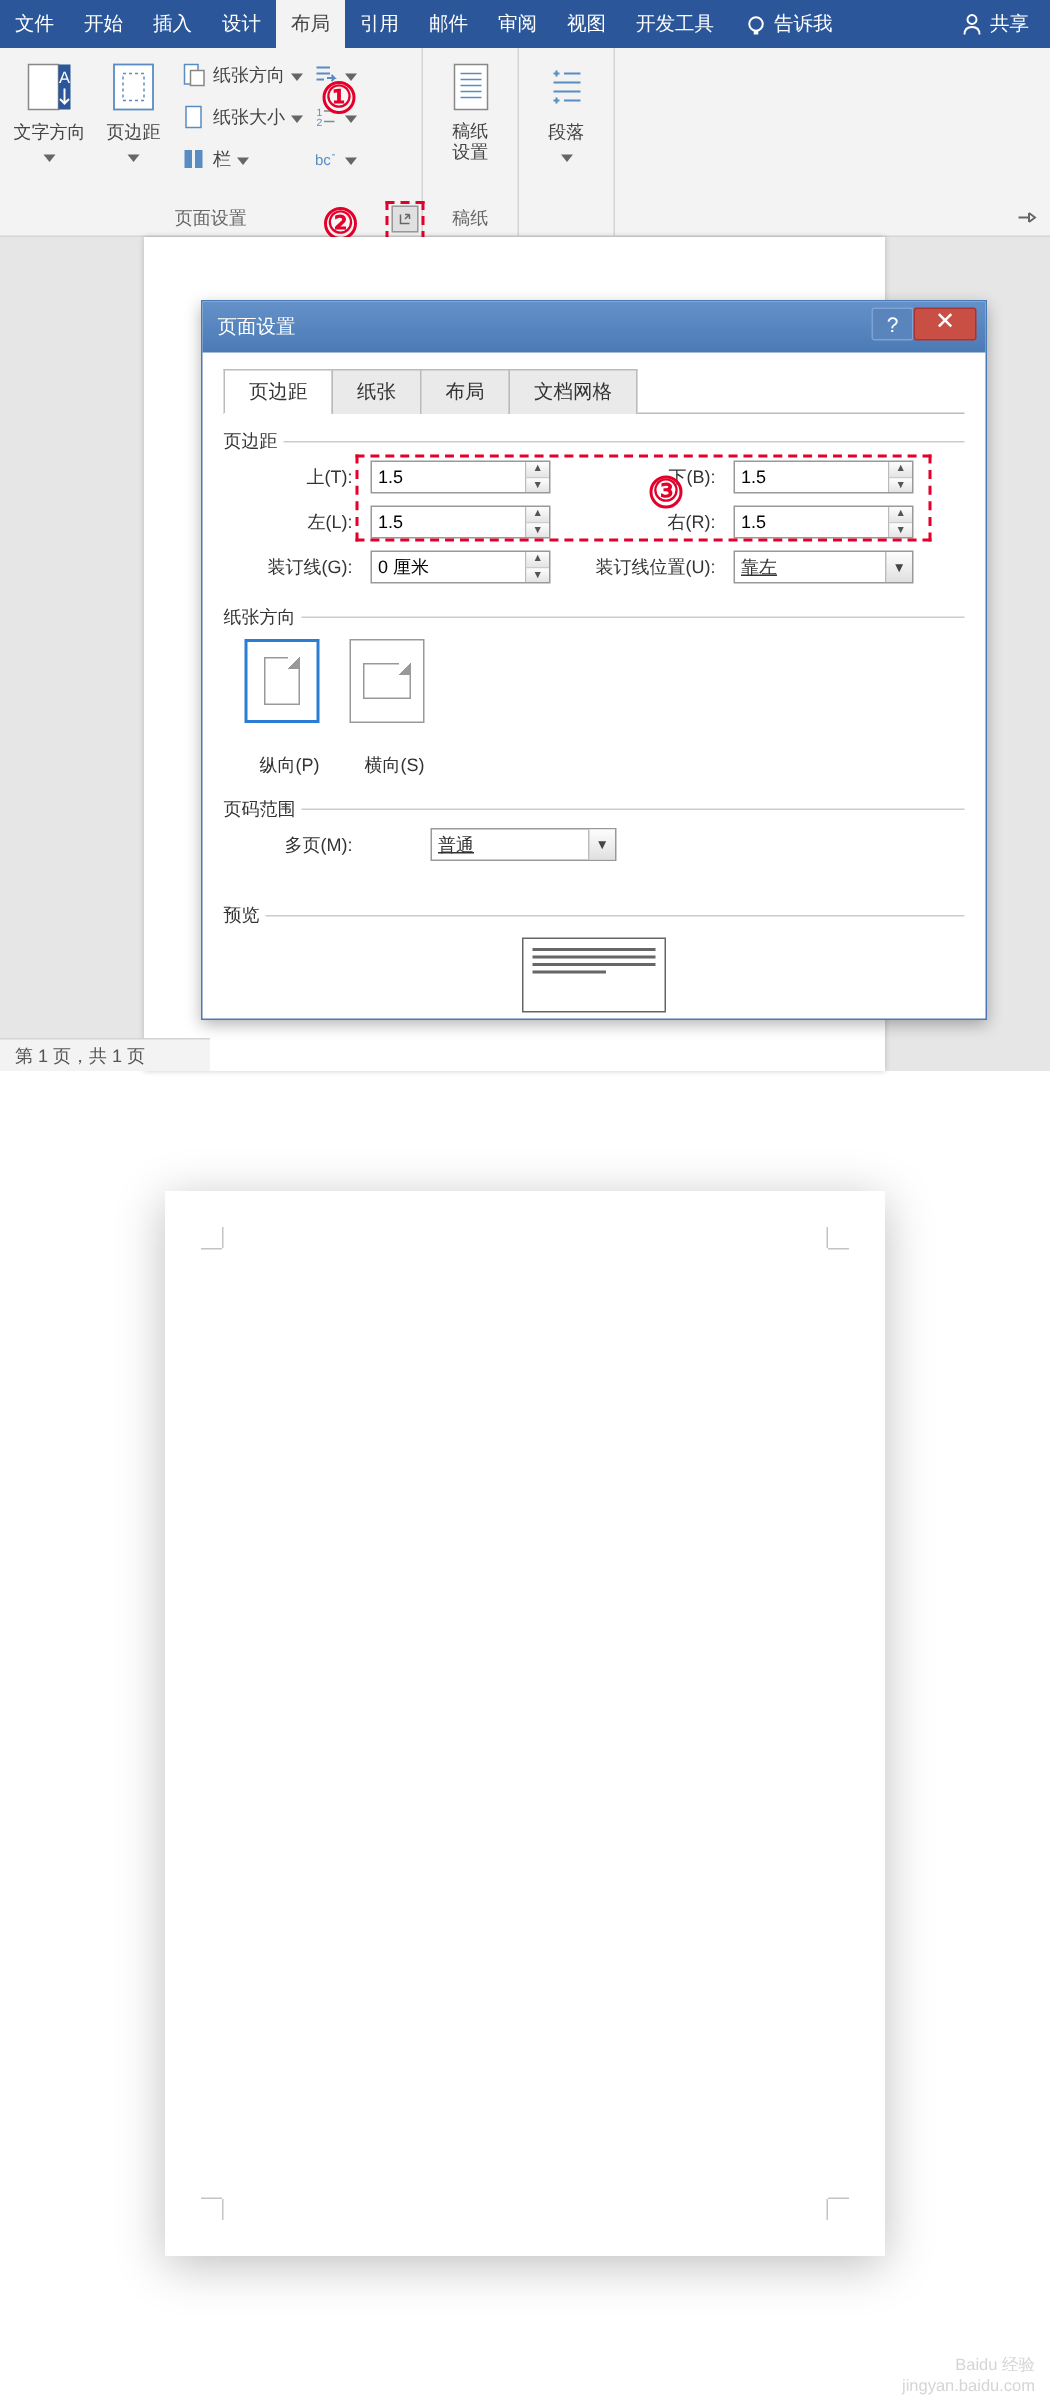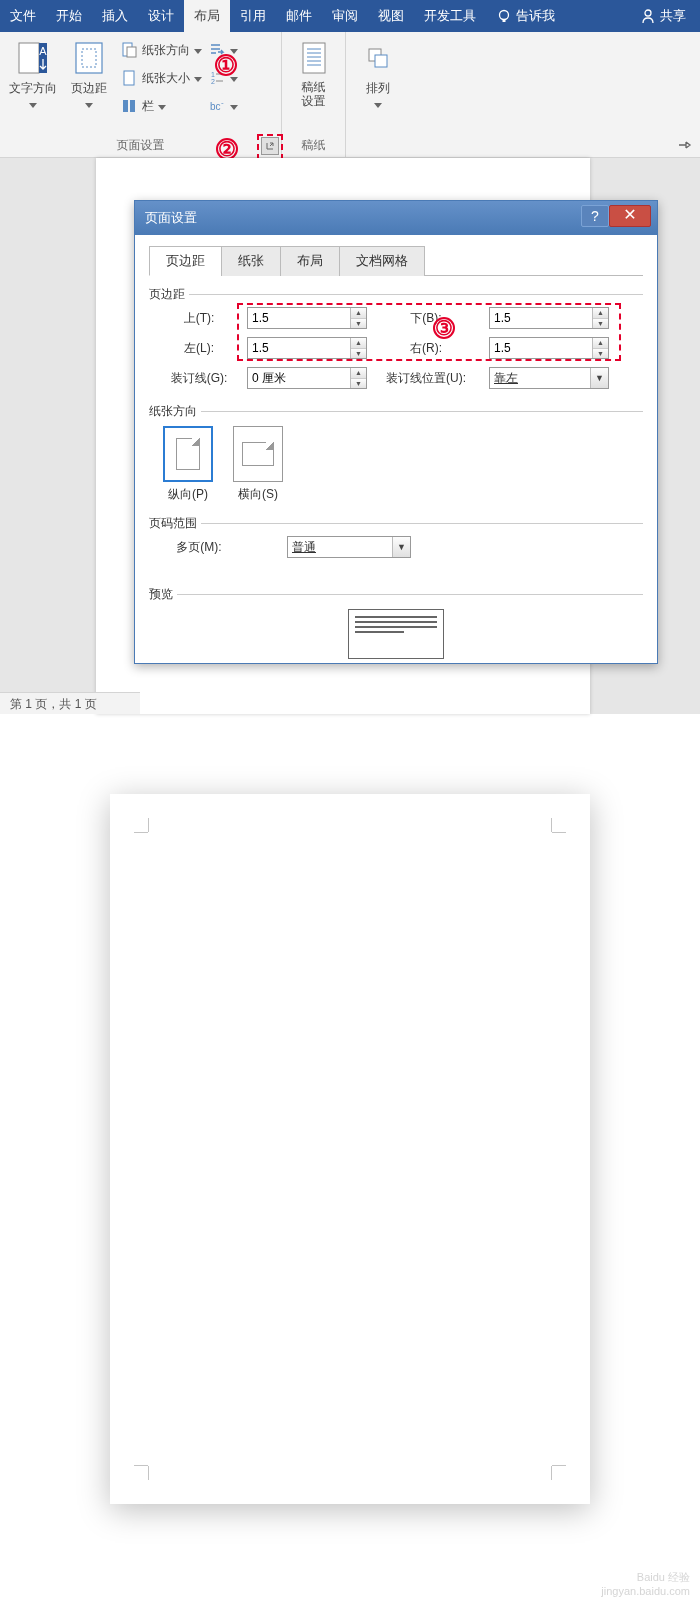--- a/index.html
+++ b/index.html
@@ -2,21 +2,21 @@
 <html><head>
 <meta charset="utf-8">
 <style>
 *{box-sizing:border-box;margin:0;padding:0;font-family:"Microsoft YaHei","SimSun",sans-serif;}
 body{background:#fff;width:700px;}
 .app{width:700px;background:#4c1d95;}
 .menubar{background:#2b579a;color:#fff;display:flex;align-items:center;height:32px;font-size:13px;}
 .menubar .mi{padding:0 10px;height:32px;line-height:32px;cursor:pointer;}
 .menubar .mi.active{background:#f3f3f3;color:#444;}
 .menubar .spacer{flex:1;}
-.menubar .tell{display:flex;align-items:center;gap:4px;padding:0 10px;}
+.menubar .tell{display:flex;align-items:flex-end;gap:4px;padding:0 10px;}
 .menubar .share{display:flex;align-items:center;gap:4px;padding:0 14px;}
 .ribbon{background:#f3f3f3;border-bottom:1px solid #d4d4d4;display:flex;height:126px;position:relative;}
 .rgroup{border-right:1px solid #d4d4d4;padding:4px 8px 0 8px;display:flex;flex-direction:column;position:relative;}
 .rgroup .gbody{flex:1;display:flex;align-items:flex-start;gap:6px;}
 .rgroup .glabel{text-align:center;font-size:12px;color:#666;height:22px;line-height:20px;}
 .bigbtn{display:flex;flex-direction:column;align-items:center;justify-content:flex-start;width:50px;padding-top:4px;gap:4px;cursor:pointer;font-size:12px;color:#444;}
 .bigbtn .ico{height:36px;display:flex;align-items:center;justify-content:center;}
 .tri{width:0;height:0;border-left:4px solid transparent;border-right:4px solid transparent;border-top:5px solid #666;margin-top:2px;}
 .smallrow{display:flex;align-items:center;gap:4px;font-size:12px;color:#444;height:24px;cursor:pointer;}
 .smallrow .sico{width:18px;height:18px;display:flex;align-items:flex-end;justify-content:center;}
@@ -34,31 +34,31 @@
 .dlg-title .help{position:absolute;right:48px;top:4px;width:28px;height:22px;background:#5a84bc;border:1px solid #7ba3d6;color:#fff;text-align:center;line-height:20px;font-size:14px;cursor:pointer;border-radius:2px;}
 .dlg-title .close{position:absolute;right:6px;top:4px;width:42px;height:22px;background:#c94f44;border:1px solid #a33;color:#fff;text-align:center;line-height:18px;font-size:16px;cursor:pointer;border-radius:2px;}
 .dlg-body{padding:10px 14px 4px 14px;position:relative;font-size:12px;color:#333;}
 .tabs{display:flex;border-bottom:1px solid #bbb;}
 .tab{padding:5px 16px;border:1px solid #bbb;border-bottom:none;background:#eaeaea;margin-right:-1px;cursor:pointer;position:relative;top:1px;font-size:13px;}
 .tab.active{background:#fff;border-bottom:1px solid #fff;}
 .fs{margin-top:10px;}
 .fs-title-wrap{display:flex;align-items:center;gap:4px;}
 .fs-title-wrap .line{flex:1;height:1px;background:#ccc;}
 .grid{display:grid;grid-template-columns:76px 120px 106px 120px;gap:8px 8px;align-items:center;padding:4px 0 4px 14px;}
-.lbl{text-align:center;padding-right:4px;}
+.lbl{text-align:right;padding-right:4px;}
 .spin{display:flex;border:1px solid #999;height:22px;background:#fff;}
 .spin input{border:none;flex:1;padding:0 4px;font-size:12px;outline:none;width:10px;}
 .spin .btns{width:16px;display:flex;flex-direction:column;border-left:1px solid #bbb;}
 .spin .btns div{flex:1;background:linear-gradient(#fdfdfd,#e4e4e4);text-align:center;font-size:7px;line-height:9px;cursor:pointer;color:#555;border-bottom:1px solid #ccc;}
 .spin .btns div:last-child{border-bottom:none;}
 .combo{display:flex;border:1px solid #999;height:22px;background:#fff;}
 .combo span{flex:1;padding:0 4px;line-height:20px;text-decoration:underline;}
 .combo .dd{width:18px;background:linear-gradient(#fdfdfd,#e0e0e0);border-left:1px solid #bbb;text-align:center;line-height:20px;cursor:pointer;font-size:9px;color:#444;}
 .orient{display:flex;gap:20px;padding:6px 0 2px 14px;}
-.orient .opt{display:flex;flex-direction:column;align-items:center;gap:4px;cursor:pointer;}
+.orient .opt{display:flex;flex-direction:column;align-items:flex-end;gap:20px;cursor:pointer;}
 .orient .thumb{width:50px;height:56px;border:1px solid #999;background:#fff;display:flex;align-items:center;justify-content:center;}
 .orient .opt.sel .thumb{border:2px solid #2b7cd3;}
 .orient .pg{border:1px solid #999;background:#fff;}
 .preview{display:flex;justify-content:center;padding-top:6px;}
 .preview .pv{width:96px;height:50px;border:1px solid #666;background:#fff;padding:6px;overflow:hidden;}
 .preview .pv .pl{height:2px;background:#666;margin-bottom:3px;}
 .margin-hl{position:absolute;border:2px dashed #e4002b;pointer-events:none;}
 
 .second{background:#fff;padding:50px;margin-top:30px;}
 .sheet{width:480px;height:710px;margin:0 auto;background:#fff;box-shadow:0 6px 30px rgba(0,0,0,0.25);position:relative;}
@@ -204,36 +204,35 @@
                 <path d="M8 8 L22 8 M8 12 L22 12 M8 16 L22 16 M8 20 L22 20 M8 24 L22 24" stroke="#5a8cc4"></path>
               </svg>
             </div>
           <span style="white-space:pre-line;text-align:center;line-height:14px;">稿纸
 设置</span>
         </div>
       </div>
       <div class="glabel">稿纸</div>
     </div>
 
-
-    <div class="rgroup" style="width:64px;border-right:none;">
+    <div class="rgroup" style="width:64px;">
       <div class="gbody" style="justify-content:center;">
         <div class="bigbtn">
           <div class="ico">
               <svg width="30" height="30">
-                <rect x="6" y="6" width="12" height="12" fill="#fff" stroke="#888"></rect>
-                <rect x="12" y="12" width="12" height="12" fill="#fff" stroke="#5a8cc4"></rect>
+                <path d="M13 6 L24 6 M6 12 L24 12 M6 18 L24 18 M13 24 L24 24 M8 4 L8 8 M6 6 L10 6 M8 22 L8 26 M6 24 L10 24" stroke="#5a8cc4" stroke-width="1.4" fill="none"></path>
               </svg>
             </div>
-          <span>排列</span>
+          <span>段落</span>
           <div class="tri"></div>
         </div>
       </div>
       <div class="glabel"></div>
     </div>
+
 
     <div class="pin">
       <svg width="16" height="16">
           <path d="M3 8 L10 8 M10 5 L10 11 M10 5 L14 8 L10 11" stroke="#666" fill="none" stroke-width="1.3"></path>
         </svg>
     </div>
 
     <div class="annot" style="left:215px;top:22px;">①</div>
     <div class="annot" style="left:216px;top:106px;">②</div>
     <div class="launcher-hl" style="left:257px;top:102px;"></div>

